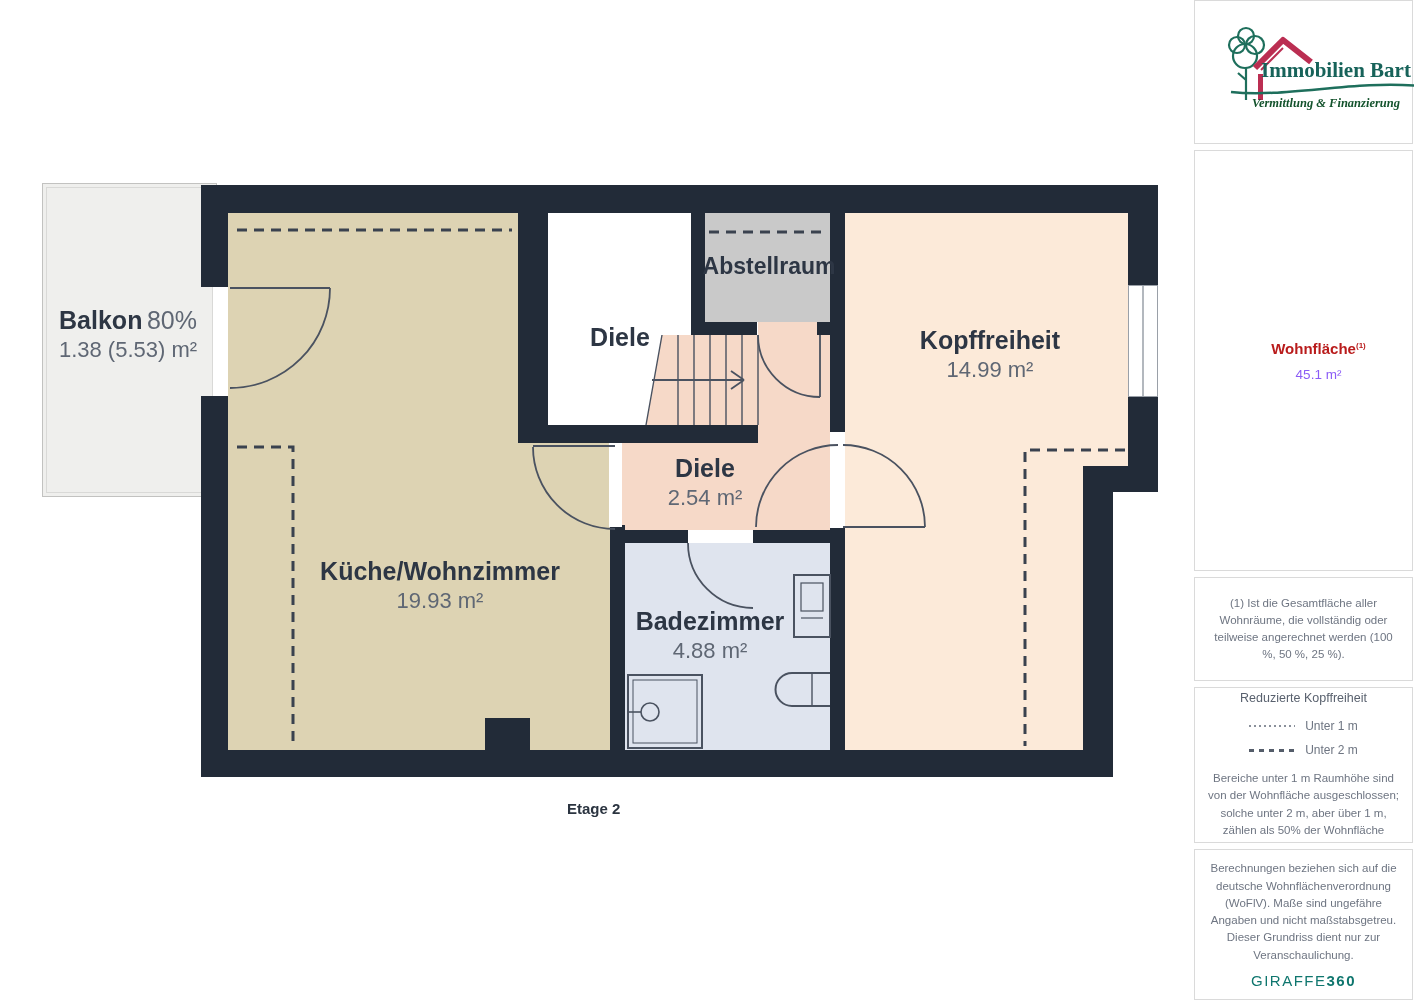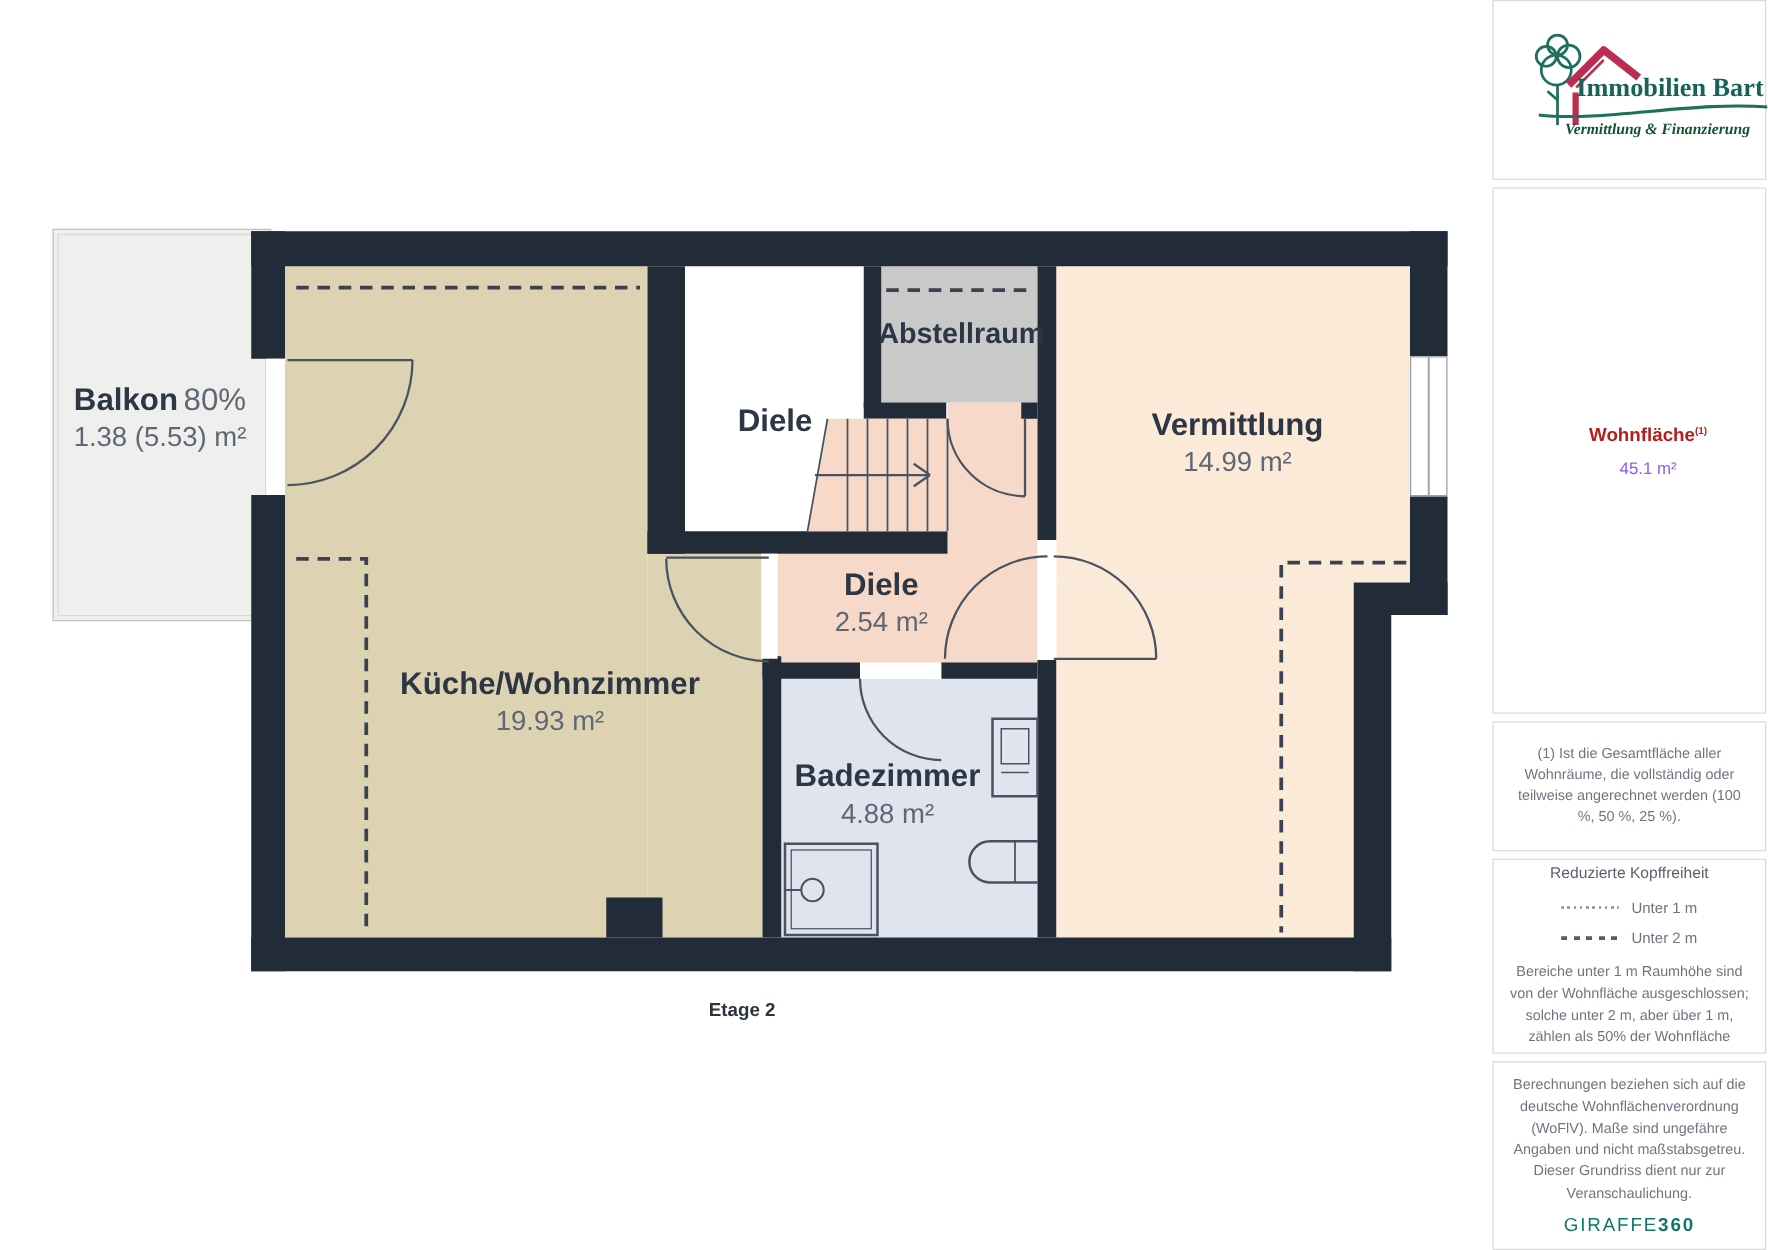--- a/index.html
+++ b/index.html
@@ -140,32 +140,32 @@
           <path d="M801 618 H823" stroke-width="1.2"></path>
         </g>
       </g>
     </svg>
 
     <div class="room-label" style="left:38px;top:305px;width:180px;">
       <div><span class="room-name">Balkon</span>
            <span class="room-name room-extra">80%</span></div>
       <div class="room-area">1.38 (5.53) m²</div>
     </div>
-    <div class="room-label" style="left:290px;top:532px;width:300px;">
+    <div class="room-label" style="left:290px;top:556px;width:300px;">
       <div class="room-name">Küche/Wohnzimmer</div>
       <div class="room-area">19.93 m²</div>
     </div>
     <div class="room-label" style="left:560px;top:322px;width:120px;">
       <div class="room-name">Diele</div>
     </div>
     <div class="room-label" style="left:694px;top:252px;width:150px;">
       <div class="room-name small">Abstellraum</div>
     </div>
     <div class="room-label" style="left:860px;top:325px;width:260px;">
-      <div class="room-name">Vermittlung</div>
+      <div class="room-name">Kopffreiheit</div>
       <div class="room-area">14.99 m²</div>
     </div>
     <div class="room-label" style="left:625px;top:453px;width:160px;">
       <div class="room-name">Diele</div>
       <div class="room-area">2.54 m²</div>
     </div>
     <div class="room-label" style="left:630px;top:606px;width:160px;">
       <div class="room-name">Badezimmer</div>
       <div class="room-area">4.88 m²</div>
     </div>

